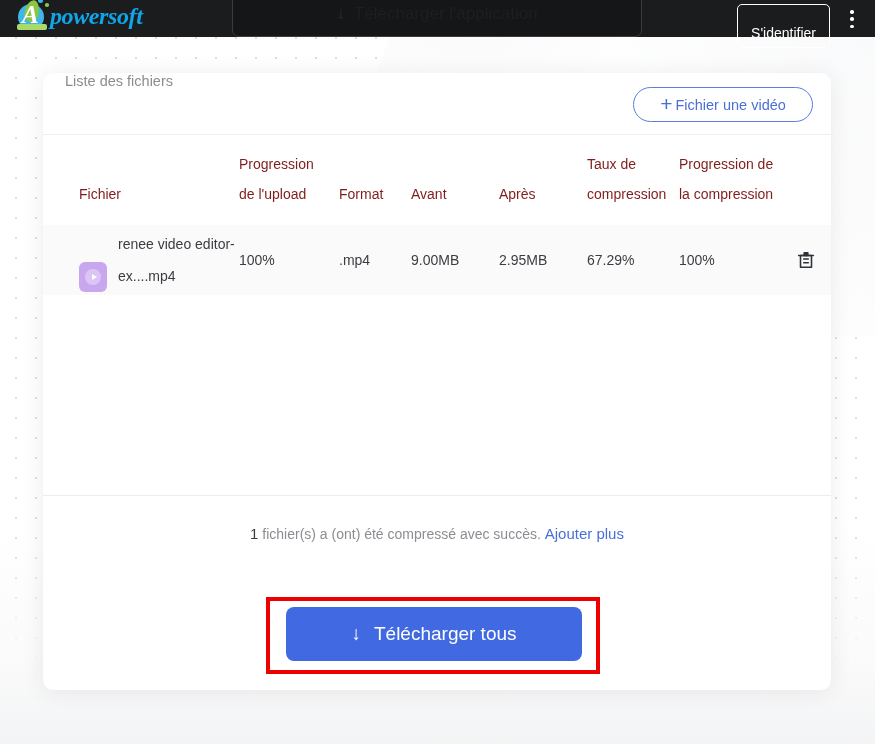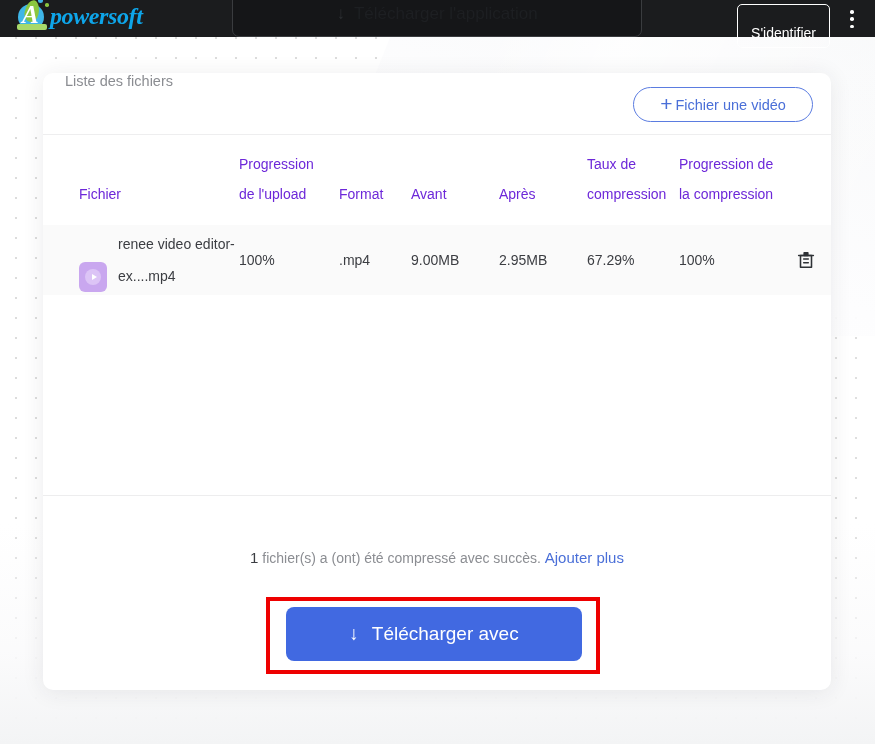--- a/index.html
+++ b/index.html
@@ -208,21 +208,21 @@
   }
 
   
   table.filelist {
     width: 100%;
     border-collapse: collapse;
     table-layout: fixed;
   }
   table.filelist th {
     font-weight: normal;
-    color: #6d28d9;
+    color: #7f1d1d;
     font-size: 14px;
     vertical-align: bottom;
     padding: 14px 0 16px 0;
     text-align: left;
     line-height: 30px;
   }
   table.filelist td {
     font-size: 14px;
     color: #3b3d42;
     padding: 0;
@@ -285,21 +285,21 @@
 
   
   .card-divider {
     position: absolute;
     left: 0; top: 422px;
     width: 100%; height: 1px;
     background: #ededee;
   }
   .status-line {
     position: absolute;
-    left: 0; top: 476px;
+    left: 0; top: 452px;
     width: 100%;
     text-align: center;
     font-size: 14px;
     color: #8b8d92;
   }
   .status-count {
     color: #3b3d42;
     font-size: 15px;
   }
   .status-link {
@@ -442,17 +442,17 @@
     <div class="status-line">
       <span class="status-count">1</span>
       <span>fichier(s) a (ont) été compressé avec succès.</span>
       <span class="status-link">Ajouter plus</span>
     </div>
 
     <div class="dl-all-highlight"></div>
 
     <div class="dl-all-btn">
       <span class="arrow-dn">↓</span>
-      <span>Télécharger avec</span>
+      <span>Télécharger tous</span>
     </div>
 
   </div>
 </div>
 
 </body></html>

